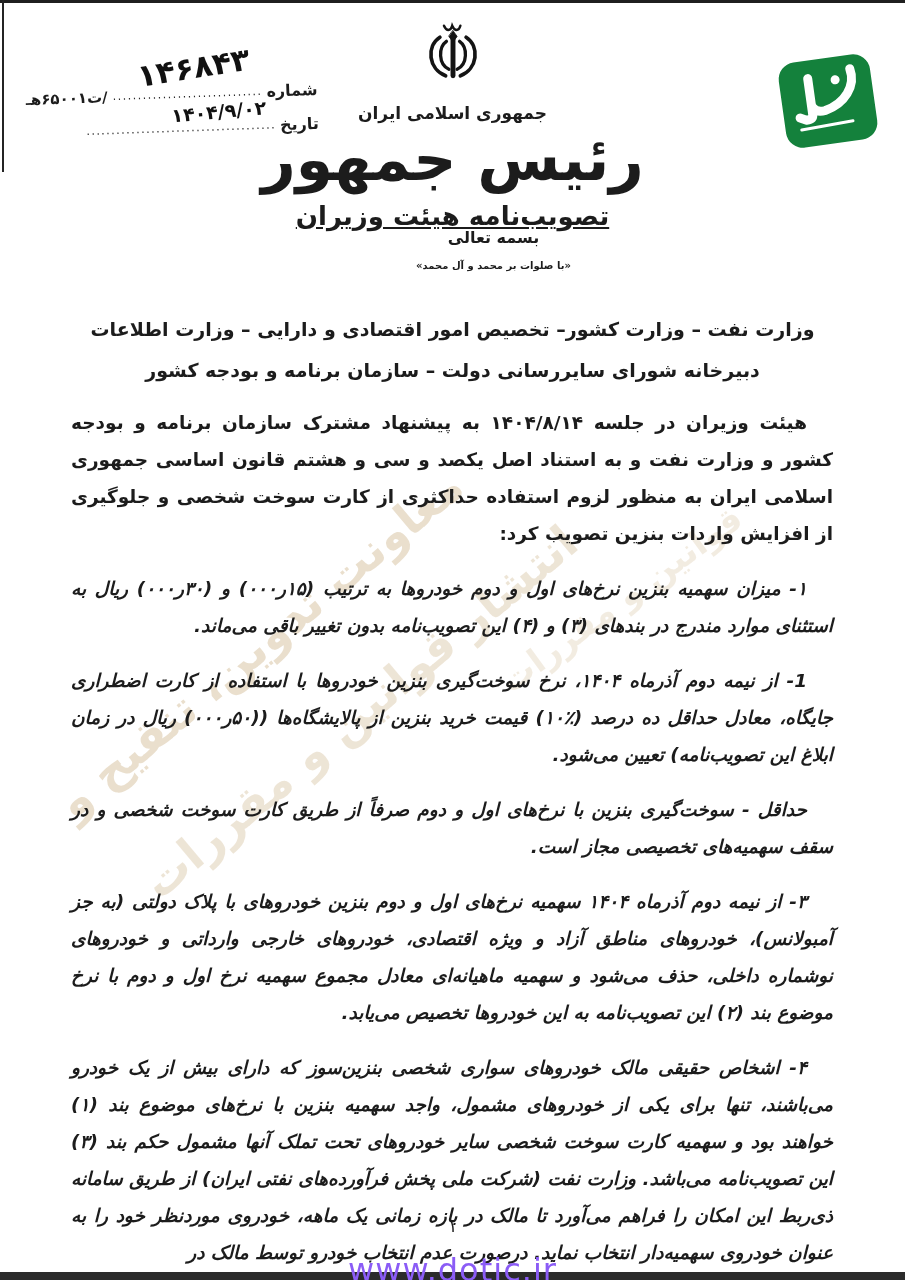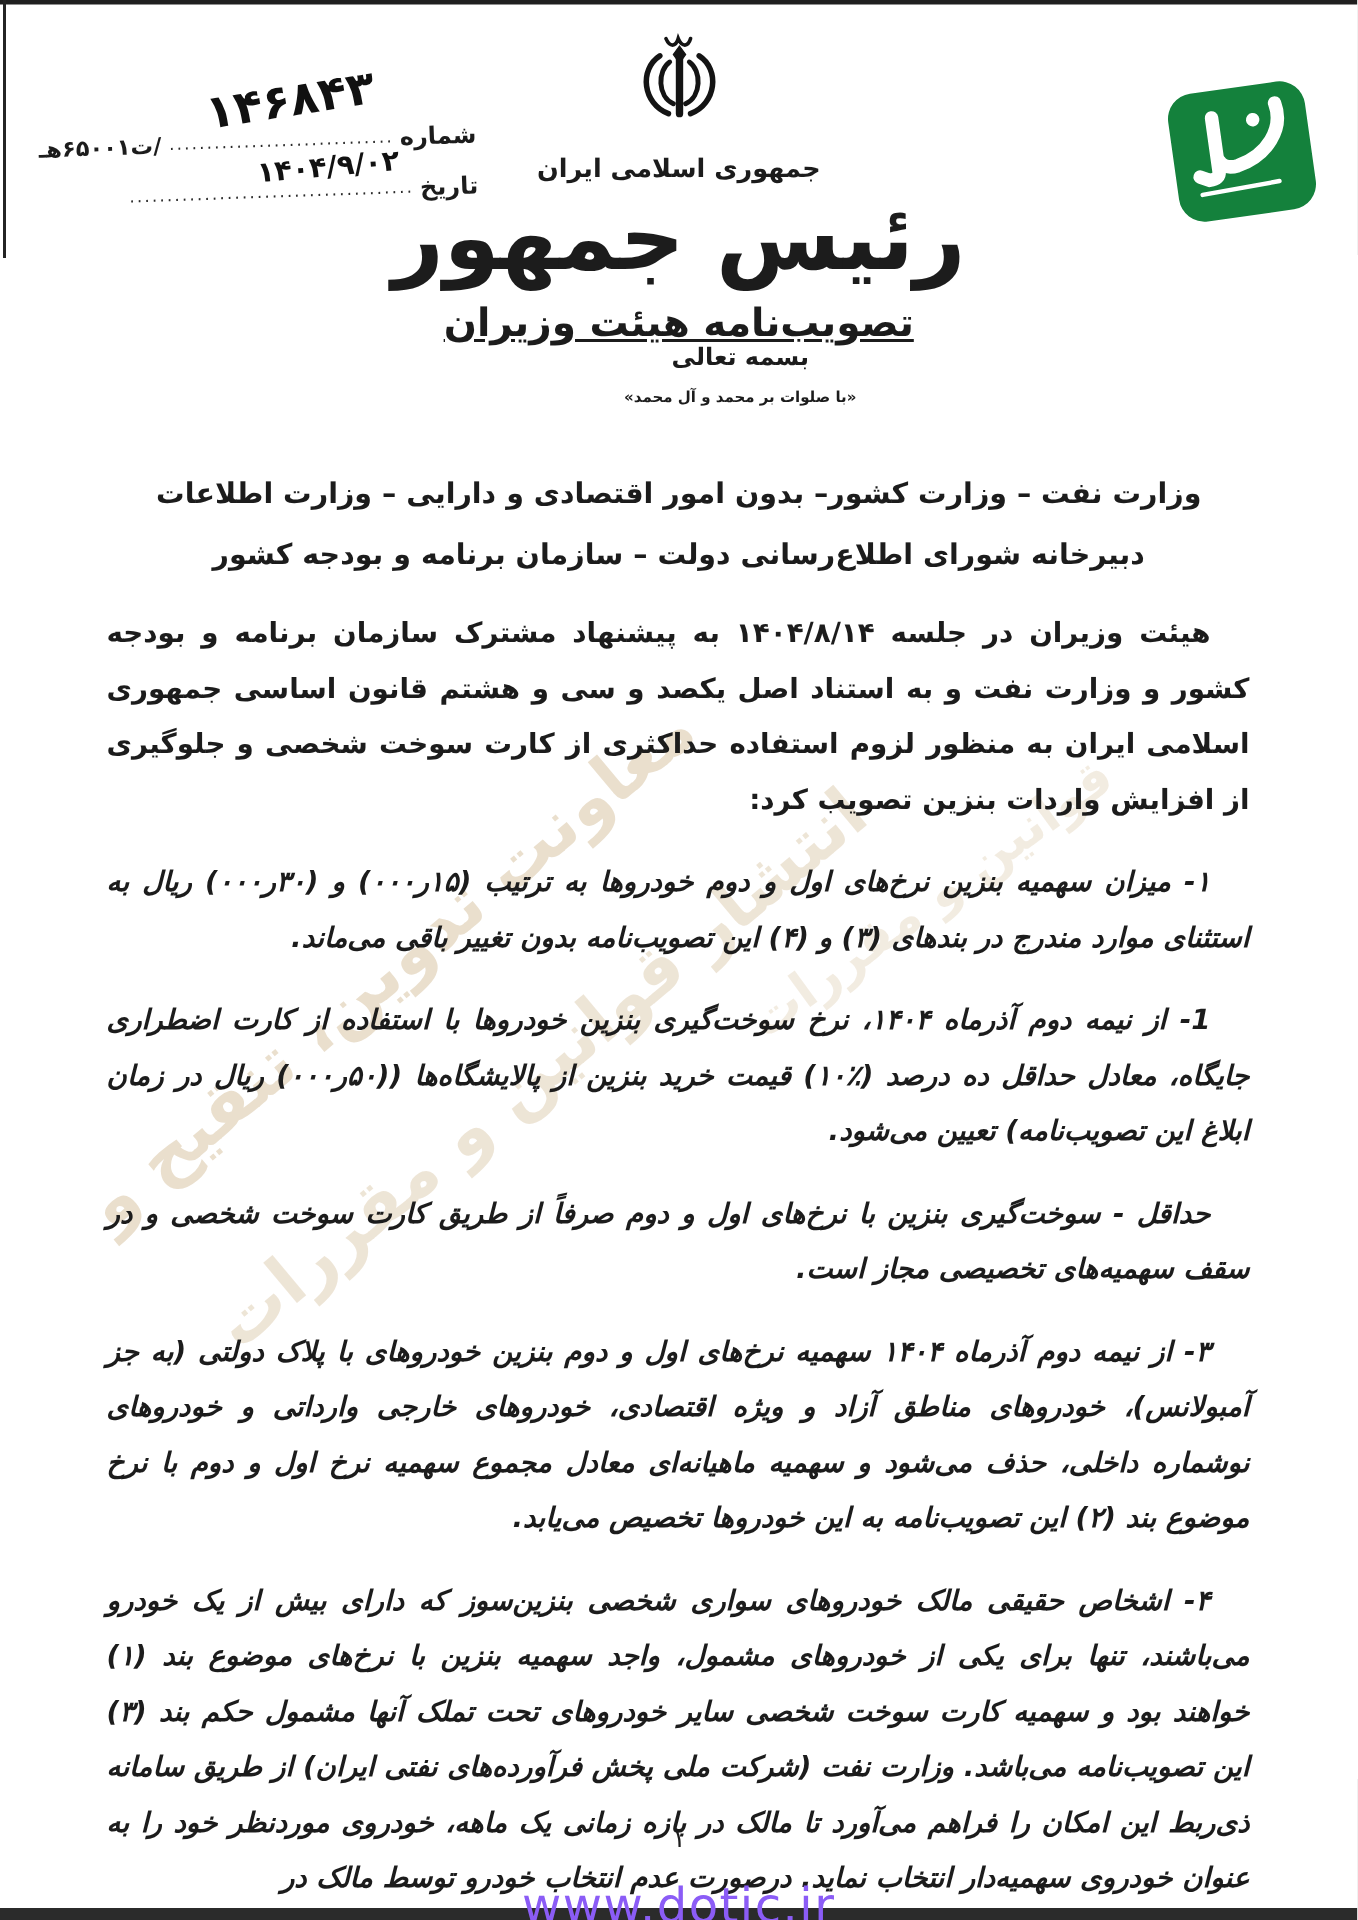--- a/index.html
+++ b/index.html
@@ -113,22 +113,22 @@
       </g>
     </svg>
   </div>
 
   <div class="invocation">
     <div class="inv1">بسمه تعالی</div>
     <div class="inv2">«با صلوات بر محمد و آل محمد»</div>
   </div>
 
   <div class="addressees">
-    <div class="addr1">وزارت نفت – وزارت کشور– بدون امور اقتصادی و دارایی – وزارت اطلاعات</div>
-    <div class="addr2">دبیرخانه شورای اطلاع‌رسانی دولت – سازمان برنامه و بودجه کشور</div>
+    <div class="addr1">وزارت نفت – وزارت کشور– تخصیص امور اقتصادی و دارایی – وزارت اطلاعات</div>
+    <div class="addr2">دبیرخانه شورای سایر‌رسانی دولت – سازمان برنامه و بودجه کشور</div>
   </div>
 
   <div class="body-text">
     <p class="para">هیئت وزیران در جلسه ۱۴۰۴/۸/۱۴ به پیشنهاد مشترک سازمان برنامه و بودجه کشور و وزارت نفت و به استناد اصل یکصد و سی و هشتم قانون اساسی جمهوری اسلامی ایران به منظور لزوم استفاده حداکثری از کارت سوخت شخصی و جلوگیری از افزایش واردات بنزین تصویب کرد:</p>
     <p class="para">۱- میزان سهمیه بنزین نرخ‌های اول و دوم خودروها به ترتیب (۱۵ر۰۰۰) و (۳۰ر۰۰۰) ریال به استثنای موارد مندرج در بندهای (۳) و (۴) این تصویب‌نامه بدون تغییر باقی می‌ماند.</p>
     <p class="para">1- از نیمه دوم آذرماه ۱۴۰۴، نرخ سوخت‌گیری بنزین خودروها با استفاده از کارت اضطراری جایگاه، معادل حداقل ده درصد (٪۱۰) قیمت خرید بنزین از پالایشگاه‌ها ((۵۰ر۰۰۰) ریال در زمان ابلاغ این تصویب‌نامه) تعیین می‌شود.</p>
     <p class="para">حداقل - سوخت‌گیری بنزین با نرخ‌های اول و دوم صرفاً از طریق کارت سوخت شخصی و در سقف سهمیه‌های تخصیصی مجاز است.</p>
     <p class="para">۳- از نیمه دوم آذرماه ۱۴۰۴ سهمیه نرخ‌های اول و دوم بنزین خودروهای با پلاک دولتی (به جز آمبولانس)، خودروهای مناطق آزاد و ویژه اقتصادی، خودروهای خارجی وارداتی و خودروهای نوشماره داخلی، حذف می‌شود و سهمیه ماهیانه‌ای معادل مجموع سهمیه نرخ اول و دوم با نرخ موضوع بند (۲) این تصویب‌نامه به این خودروها تخصیص می‌یابد.</p>
     <p class="para">۴- اشخاص حقیقی مالک خودروهای سواری شخصی بنزین‌سوز که دارای بیش از یک خودرو می‌باشند، تنها برای یکی از خودروهای مشمول، واجد سهمیه بنزین با نرخ‌های موضوع بند (۱) خواهند بود و سهمیه کارت سوخت شخصی سایر خودروهای تحت تملک آنها مشمول حکم بند (۳) این تصویب‌نامه می‌باشد. وزارت نفت (شرکت ملی پخش فرآورده‌های نفتی ایران) از طریق سامانه ذی‌ربط این امکان را فراهم می‌آورد تا مالک در بازه زمانی یک ماهه، خودروی موردنظر خود را به عنوان خودروی سهمیه‌دار انتخاب نماید. درصورت عدم انتخاب خودرو توسط مالک در</p>
   </div>

